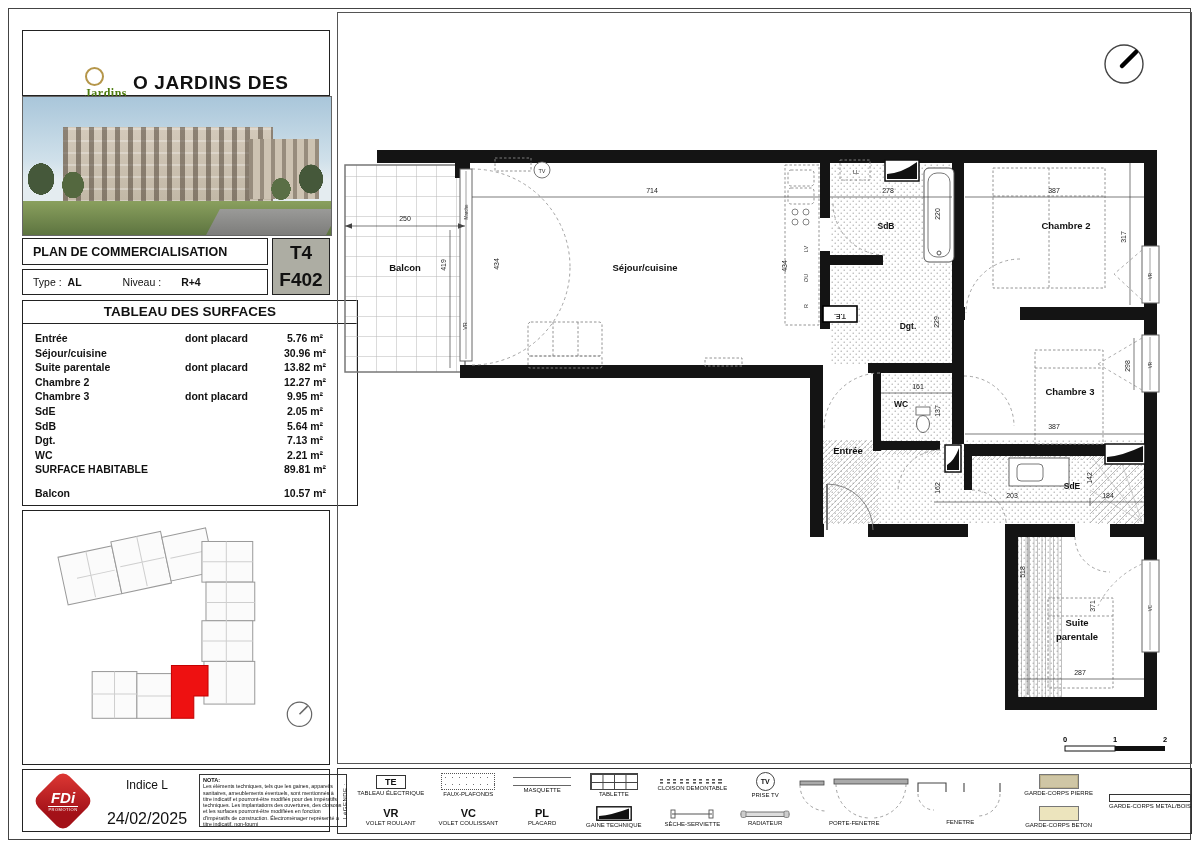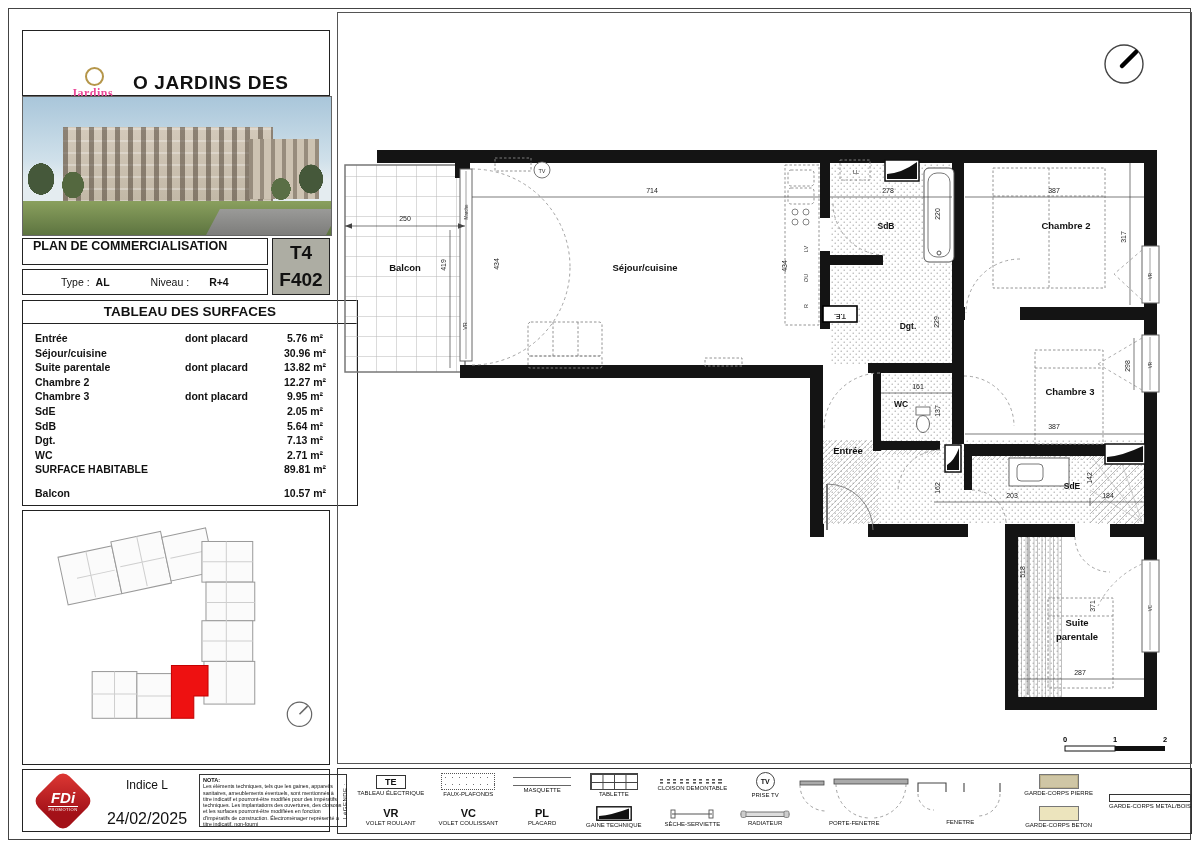--- a/index.html
+++ b/index.html
@@ -2,41 +2,41 @@
 <html><head>
 <meta charset="utf-8">
 <style>
   html,body{margin:0;padding:0;background:#fff;}
   body{width:1199px;height:848px;position:relative;font-family:"Liberation Sans",sans-serif;color:#111;overflow:hidden;}
   .abs{position:absolute;}
   .sheet-border{left:8px;top:8px;width:1181px;height:830px;border:1.5px solid #444;}
   .box{border:1.5px solid #222;background:#fff;box-sizing:border-box;}
   
   .logo-box{left:22px;top:30px;width:308px;height:66px;}
-  .brand{left:34px;top:34px;width:70px;height:58px;text-align:center;color:#ec4899;font-family:"Liberation Serif",serif;}
+  .brand{left:34px;top:34px;width:70px;height:58px;text-align:right;color:#4d7c0f;font-family:"Liberation Serif",serif;}
   .ring{position:absolute;left:28px;top:2px;width:15px;height:15px;border:2.5px solid #b5964a;border-radius:50%;}
   .brand-w1{position:absolute;left:0;top:21px;width:70px;font-size:12px;font-weight:bold;letter-spacing:.5px;}
   .brand-w2{position:absolute;left:0;top:35px;width:70px;font-size:11px;font-weight:bold;}
   .page-title{left:110px;top:30px;width:220px;height:66px;display:flex;align-items:center;justify-content:center;font-size:19px;font-weight:bold;letter-spacing:.6px;}
   .photo{left:22px;top:96px;width:308px;height:138px;border:1px solid #666;overflow:hidden;background:linear-gradient(180deg,#a9c6da 0%,#cfe0ea 45%,#e4ecf0 60%);}
   .ph-bldg{position:absolute;left:40px;top:30px;width:210px;height:75px;background:
     repeating-linear-gradient(90deg,rgba(70,58,45,.5) 0 5px,transparent 5px 13px),
     repeating-linear-gradient(0deg,rgba(255,255,255,.28) 0 2px,transparent 2px 12px),
     linear-gradient(180deg,#d4cabb,#c2b8a6);}
   .ph-bldg2{position:absolute;left:226px;top:42px;width:70px;height:60px;background:
     repeating-linear-gradient(90deg,rgba(70,58,45,.4) 0 4px,transparent 4px 11px),#cdc3b2;}
   .ph-trees{position:absolute;left:0;top:52px;width:308px;height:60px;background:
     radial-gradient(22px 26px at 18px 30px,#45583a 60%,transparent 61%),
     radial-gradient(18px 22px at 50px 36px,#54683f 60%,transparent 61%),
     radial-gradient(20px 24px at 288px 30px,#45583a 60%,transparent 61%),
     radial-gradient(16px 18px at 258px 40px,#5a6f46 60%,transparent 61%);}
   .ph-grass{position:absolute;left:0;top:104px;width:308px;height:34px;background:linear-gradient(180deg,#8aa05e,#5d7440);}
   .ph-road{position:absolute;left:190px;top:112px;width:120px;height:26px;background:linear-gradient(180deg,#9a9a98,#7d7d7b);transform:skewX(-28deg);}
-  .pc-box{left:22px;top:238px;width:246px;height:27px;display:flex;align-items:flex-start;padding-left:10px;font-size:12.5px;font-weight:bold;}
-  .type-box{left:22px;top:269px;width:246px;height:26px;display:flex;align-items:center;font-size:10.5px;padding-left:28px;}
+  .pc-box{left:22px;top:238px;width:246px;height:27px;display:flex;align-items:center;padding-left:10px;font-size:12.5px;font-weight:bold;}
+  .type-box{left:22px;top:269px;width:246px;height:26px;display:flex;align-items:center;font-size:10.5px;}
   .unit-box{left:272px;top:238px;width:58px;height:57px;background:#adada3;display:flex;flex-direction:column;align-items:center;justify-content:space-around;font-size:19px;font-weight:bold;}
   .surf-box{left:22px;top:300px;width:336px;height:206px;}
   .surf-title{border-bottom:1.5px solid #222;text-align:center;font-size:13.5px;font-weight:bold;padding:3px 0 4px;}
   .surf-rows{padding:7px 10px 0 12px;}
   .srow{display:flex;font-size:10.5px;font-weight:bold;line-height:14.6px;}
   .srow .rn{width:150px;}
   .srow .rt{width:78px;text-align:left;}
   .srow .rv{flex:1;text-align:center;}
   .srow.gap{margin-top:9px;}
   .map-box{left:22px;top:510px;width:308px;height:255px;}
@@ -152,21 +152,21 @@
         <span class="rv">5.64 m²</span>
       </div>
     <div class="srow">
         <span class="rn">Dgt.</span>
         <span class="rt"></span>
         <span class="rv">7.13 m²</span>
       </div>
     <div class="srow">
         <span class="rn">WC</span>
         <span class="rt"></span>
-        <span class="rv">2.71 m²</span>
+        <span class="rv">2.21 m²</span>
       </div>
     <div class="srow">
         <span class="rn">SURFACE HABITABLE</span>
         <span class="rt"></span>
         <span class="rv">89.81 m²</span>
       </div>
     <div class="srow gap">
         <span class="rn">Balcon</span>
         <span class="rt"></span>
         <span class="rv">10.57 m²</span>

